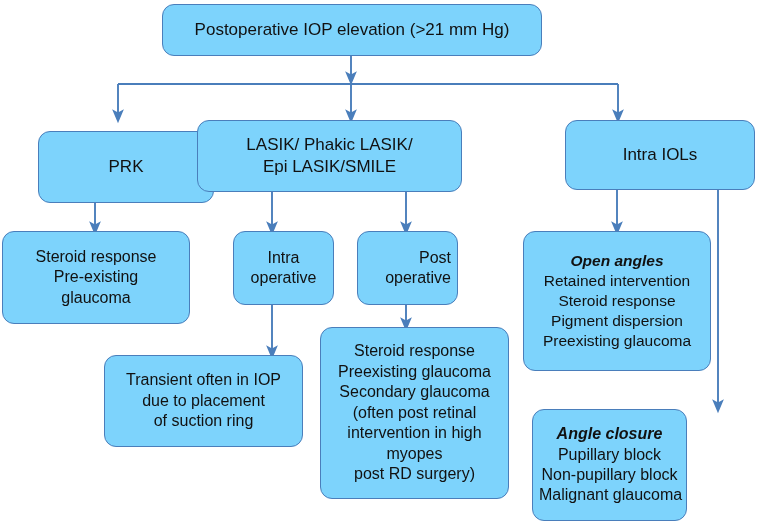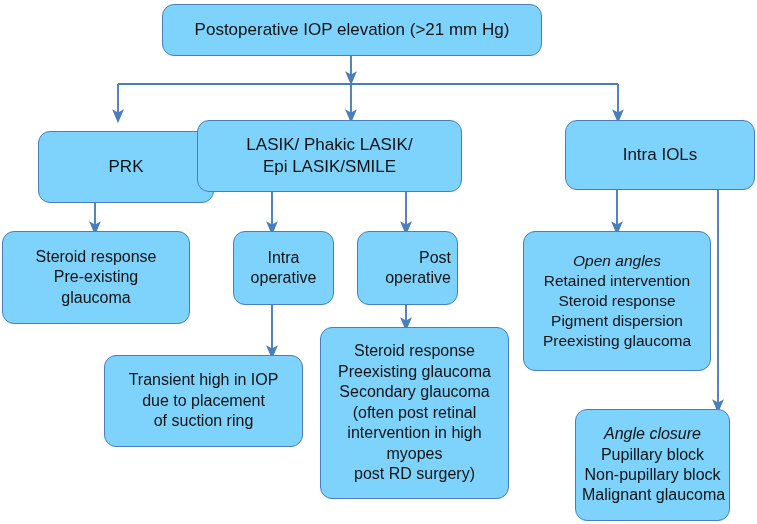--- a/index.html
+++ b/index.html
@@ -39,20 +39,21 @@
   }
   .node .lines {
     width: 100%;
   }
   .node .ln {
     display: block;
     white-space: nowrap;
   }
   .node .ln.em {
     font-style: italic;
+    font-weight: bold;
   }
   .f17 { font-size: 17px; }
   .f16 { font-size: 16px; }
   .f155 { font-size: 15.5px; }
 </style>
 </head>
 <body>
 
 <div id="canvas">
 
@@ -143,39 +144,39 @@
       <span class="ln em">Open angles</span>
       <span class="ln">Retained intervention</span>
       <span class="ln">Steroid response</span>
       <span class="ln">Pigment dispersion</span>
       <span class="ln">Preexisting glaucoma</span>
     </span>
   </div>
 
   <div class="node f16" style="left:104px; top:355px; width:199px; height:92px;">
     <span class="lines">
-      <span class="ln">Transient high in IOP</span>
+      <span class="ln">Transient often in IOP</span>
       <span class="ln">due to placement</span>
       <span class="ln">of suction ring</span>
     </span>
   </div>
 
   <div class="node f16" style="left:320px; top:327px; width:189px; height:172px;">
     <span class="lines">
       <span class="ln">Steroid response</span>
       <span class="ln">Preexisting glaucoma</span>
       <span class="ln">Secondary glaucoma</span>
       <span class="ln">(often post retinal</span>
       <span class="ln">intervention in high</span>
       <span class="ln">myopes</span>
       <span class="ln">post RD surgery)</span>
     </span>
   </div>
 
-  <div class="node f16" style="left:575px; top:409px; width:155px; height:112px;">
+  <div class="node f16" style="left:532px; top:409px; width:155px; height:112px;">
     <span class="lines">
       <span class="ln em">Angle closure</span>
       <span class="ln">Pupillary block</span>
       <span class="ln">Non-pupillary block</span>
       <span class="ln">Malignant glaucoma</span>
     </span>
   </div>
 
 </div>
 

